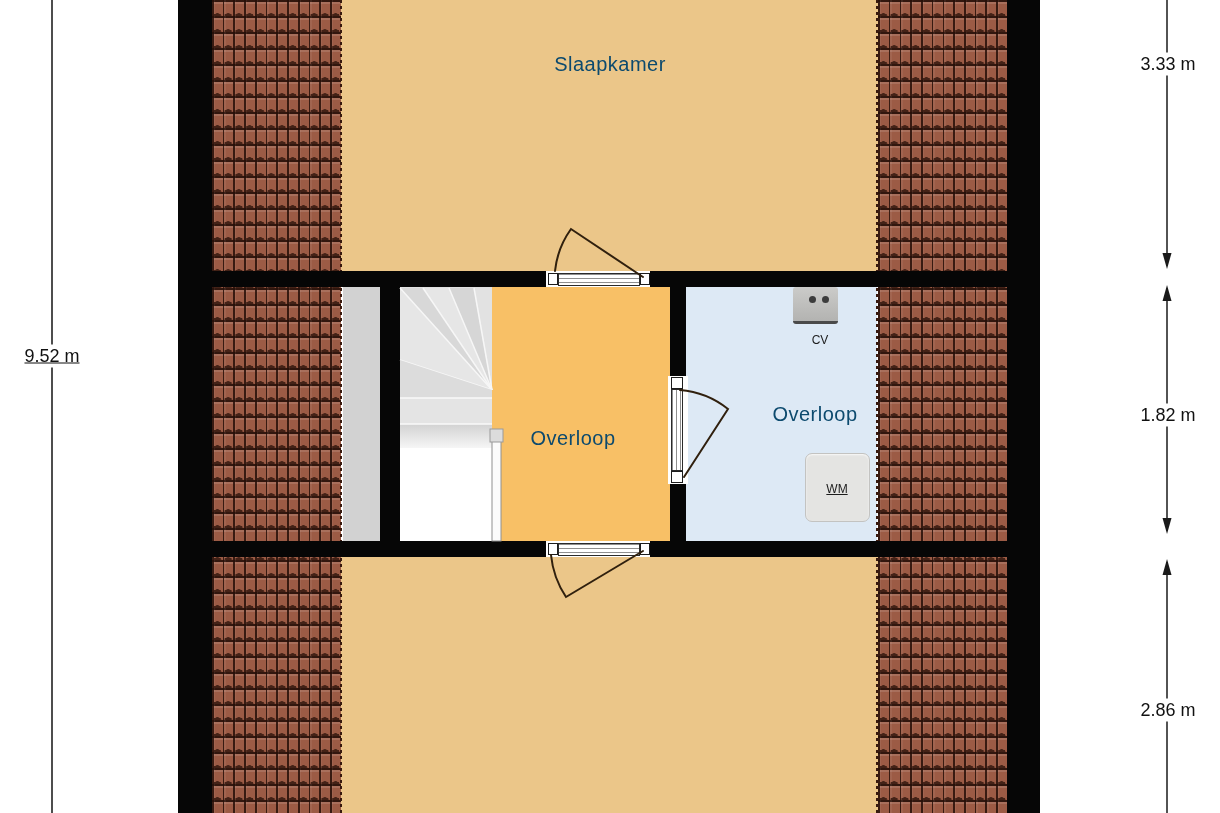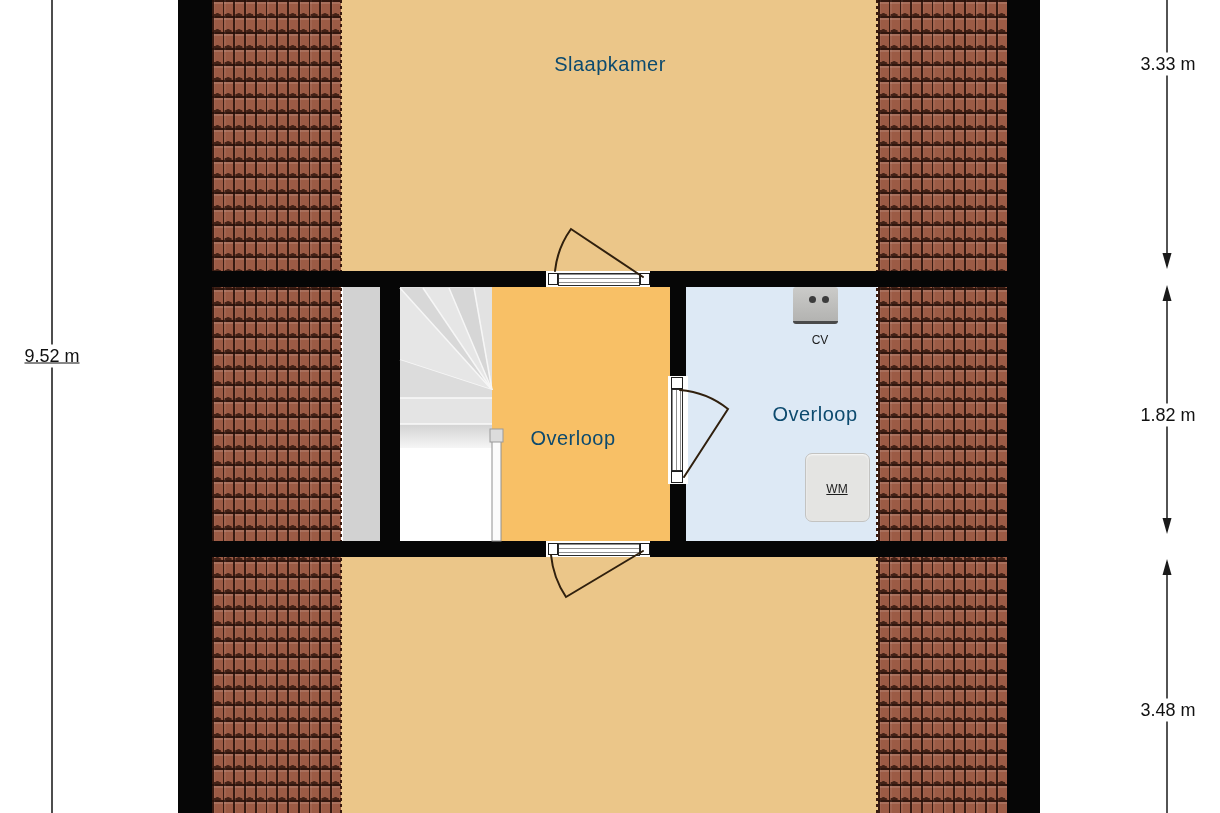--- a/index.html
+++ b/index.html
@@ -154,15 +154,15 @@
 
   <div class="abs label room-label" style="left:610px;top:64px;">Slaapkamer</div>
   <div class="abs label room-label" style="left:573px;top:438px;text-align:center;">Overloop</div>
   <div class="abs label room-label" style="left:815px;top:414px;">Overloop</div>
   <div class="abs label fixture-label" style="left:820px;top:340px;">CV</div>
   <div class="abs label fixture-label" style="left:837px;top:489px;text-decoration:underline;">WM</div>
 
   <div class="abs label dim-label" style="left:52px;top:356px;text-decoration:underline;">9.52 m</div>
   <div class="abs label dim-label" style="left:1168px;top:64px;">3.33 m</div>
   <div class="abs label dim-label" style="left:1168px;top:415px;">1.82 m</div>
-  <div class="abs label dim-label" style="left:1168px;top:710px;">3.48 m</div>
+  <div class="abs label dim-label" style="left:1168px;top:710px;">2.86 m</div>
 
 </div>
 
 </body></html>

